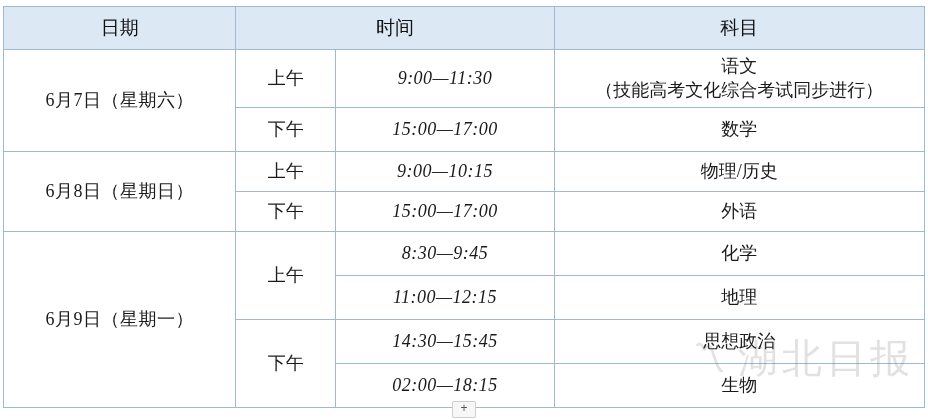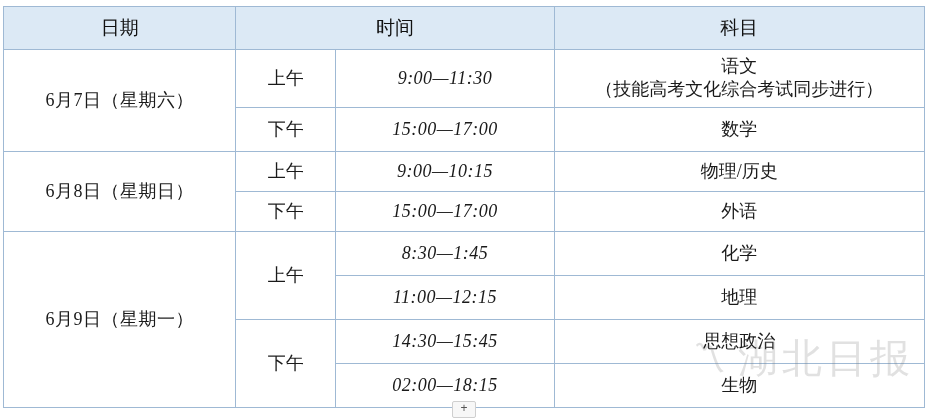--- a/index.html
+++ b/index.html
@@ -54,21 +54,21 @@
   }
   td.time-cell {
     font-size: 18px;
     letter-spacing: 0.5px;
     font-style: italic;
   }
   td.subject-cell {
     font-size: 18px;
   }
   td.subject-cell .sub-main { display: block; text-align: center; }
-  td.subject-cell .sub-note { display: block; font-family: Liberation Mono, monospace; }
+  td.subject-cell .sub-note { display: block; }
   .row-h-40 { height: 40px; }
   .row-h-44 { height: 44px; }
   .row-h-56 { height: 56px; }
 
   
   .watermark {
     position: absolute;
     right: 14px;
     bottom: 34px;
     font-size: 40px;
@@ -154,21 +154,21 @@
         <td class="half-cell">下午</td>
         <td class="time-cell">15:00—17:00</td>
         <td class="subject-cell">
           <span class="sub-main">外语</span>
         </td>
       </tr>
 
       <tr class="row-h-44">
         <td class="date-cell" rowspan="4">6月9日（星期一）</td>
         <td class="half-cell" rowspan="2">上午</td>
-        <td class="time-cell">8:30—1:45</td>
+        <td class="time-cell">8:30—9:45</td>
         <td class="subject-cell">
           <span class="sub-main">化学</span>
         </td>
       </tr>
       <tr class="row-h-44">
         <td class="time-cell">11:00—12:15</td>
         <td class="subject-cell">
           <span class="sub-main">地理</span>
         </td>
       </tr>

